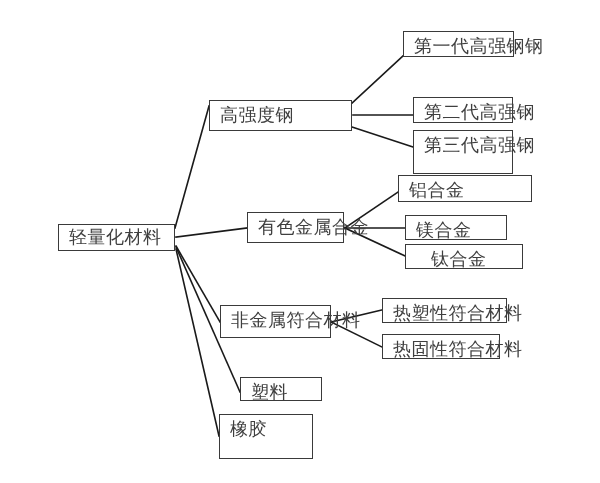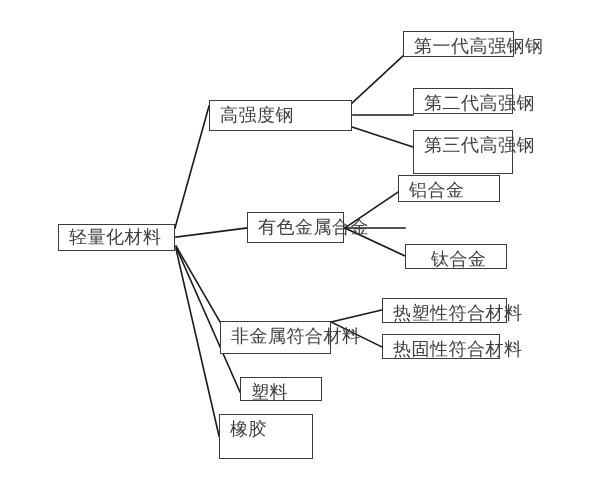--- a/index.html
+++ b/index.html
@@ -87,50 +87,53 @@
   </div>
 
   <div class="node" style="left:209px; top:100px; width:143px; height:31px;">
     <span class="node-label">高强度钢</span>
   </div>
 
   <div class="node" style="left:247px; top:212px; width:97px; height:31px;">
     <span class="node-label">有色金属合金</span>
   </div>
 
-  <div class="node" style="left:220px; top:305px; width:111px; height:33px;margin-top:16px;">
+  <div class="node" style="left:220px; top:305px; width:111px; height:33px;">
     <span class="node-label">非金属符合材料</span>
   </div>
 
   <div class="node" style="left:240px; top:377px; width:82px; height:24px;">
     <span class="node-label">塑料</span>
   </div>
 
   <div class="node" style="left:219px; top:414px; width:94px; height:45px;">
     <span class="node-label">橡胶</span>
   </div>
 
   <div class="node" style="left:403px; top:31px; width:111px; height:26px;">
     <span class="node-label">第一代高强钢钢</span>
   </div>
 
-  <div class="node" style="left:413px; top:88px; width:100px; height:26px;">
+  <div class="node" style="left:413px; top:97px; width:100px; height:26px;">
     <span class="node-label">第二代高强钢</span>
   </div>
 
   <div class="node" style="left:413px; top:130px; width:100px; height:44px;">
     <span class="node-label">第三代高强钢</span>
   </div>
 
-  <div class="node" style="left:398px; top:175px; width:102px; height:27px;">
+  <div class="node" style="left:398px; top:175px; width:134px; height:27px;">
     <span class="node-label">铝合金</span>
   </div>
 
+  <div class="node" style="left:405px; top:215px; width:102px; height:25px;">
+    <span class="node-label">镁合金</span>
+  </div>
 
-  <div class="node" style="left:405px; top:244px; width:102px; height:25px;padding-left:25px;">
+  <div class="node" style="left:405px; top:244px; width:118px; height:25px;padding-left:25px;">
     <span class="node-label">钛合金</span>
   </div>
 
   <div class="node" style="left:382px; top:298px; width:125px; height:25px;">
     <span class="node-label">热塑性符合材料</span>
   </div>
 
   <div class="node" style="left:382px; top:334px; width:118px; height:25px;">
     <span class="node-label">热固性符合材料</span>
   </div>

